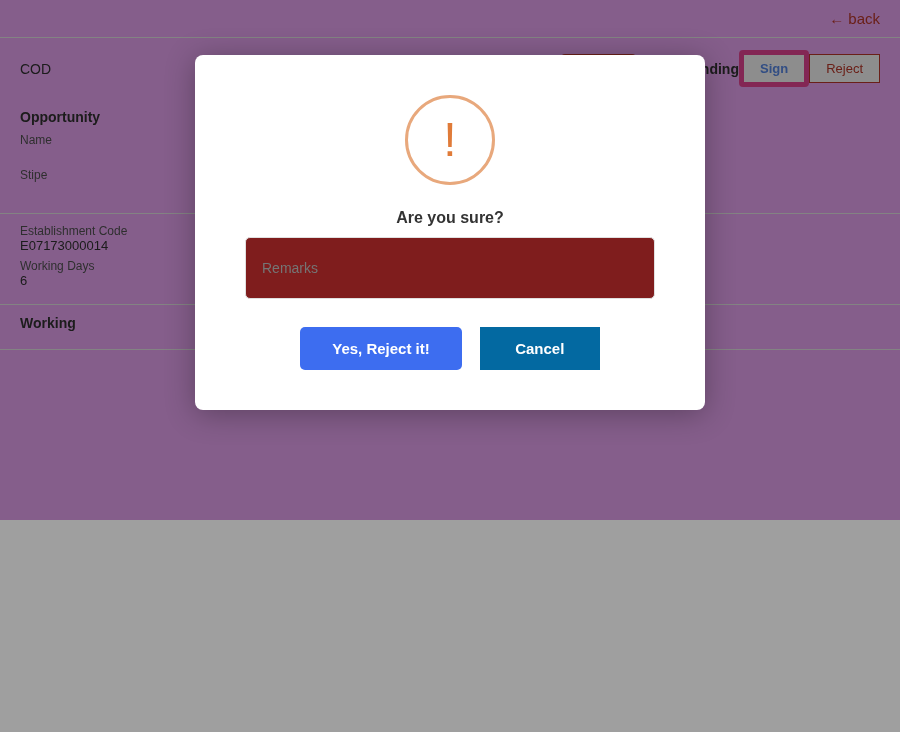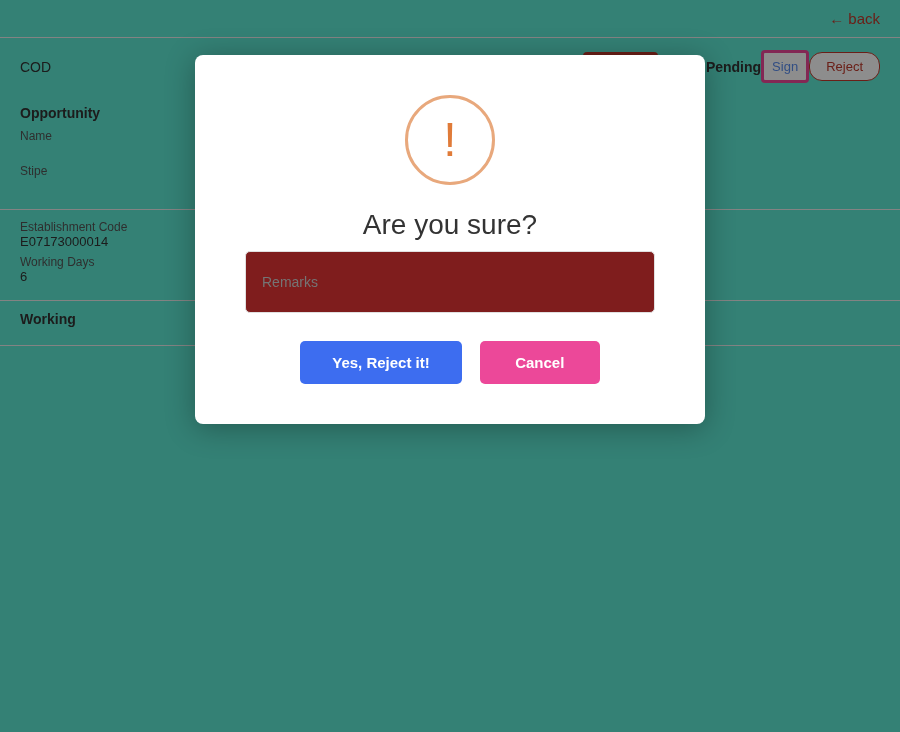--- a/index.html
+++ b/index.html
@@ -10,22 +10,22 @@
       height: 732px;
       overflow: hidden;
       position: relative;
     }
 
     
     .bg-page {
       position: absolute;
       top: 0; left: 0;
       width: 900px;
-      height: 732px;
-      background: #5eead4;
+      height: 520px;
+      background: #f0abfc;
       filter: brightness(0.85);
     }
 
     .bg-header {
       display: flex;
       align-items: center;
       justify-content: flex-end;
       padding: 10px 20px;
       border-bottom: 1px solid #eee;
     }
@@ -68,35 +68,36 @@
     }
 
     .status-value {
       font-size: 14px;
       font-weight: bold;
       color: #333;
       margin-left: 4px;
     }
 
     .btn-sign {
-      border: 3px solid #ec4899;
+      border: 5px solid #ec4899;
       background: #fff;
       color: #5b8dee;
-      padding: 6px 8px;
+      padding: 6px 16px;
       border-radius: 4px;
       font-size: 13px;
       cursor: pointer;
+      font-weight: bold;
     }
 
     .btn-reject-bg {
       border: 1px solid #c0392b;
       background: #fff;
       color: #c0392b;
       padding: 6px 16px;
-      border-radius: 13px;
+      border-radius: 0;
       font-size: 13px;
       cursor: pointer;
     }
 
     .bg-section {
       padding: 10px 20px;
       border-bottom: 1px solid #eee;
     }
 
     .bg-section-title {
@@ -166,22 +167,22 @@
     }
 
     .modal-icon-exclaim {
       font-size: 48px;
       color: #e07b39;
       line-height: 1;
       font-weight: 300;
     }
 
     .modal-title {
-      font-size: 28px;
-      font-weight: normal;
+      font-size: 16px;
+      font-weight: bold;
       color: #333;
       margin-bottom: 10px;
       text-align: center;
     }
 
     .modal-subtitle {
       font-size: 15px;
       color: #555;
       margin-bottom: 22px;
       text-align: center;
@@ -211,25 +212,25 @@
       border: none;
       padding: 13px 32px;
       border-radius: 5px;
       font-size: 15px;
       font-weight: bold;
       cursor: pointer;
       min-width: 150px;
     }
 
     .btn-cancel {
-      background: #ec4899;
+      background: #0369a1;
       color: #fff;
       border: none;
       padding: 13px 16px;
-      border-radius: 5px;
+      border-radius: 0;
       font-size: 15px;
       font-weight: bold;
       cursor: pointer;
       min-width: 120px;
     }
   </style>
 </head>
 <body>
 
 <div class="bg-page">

